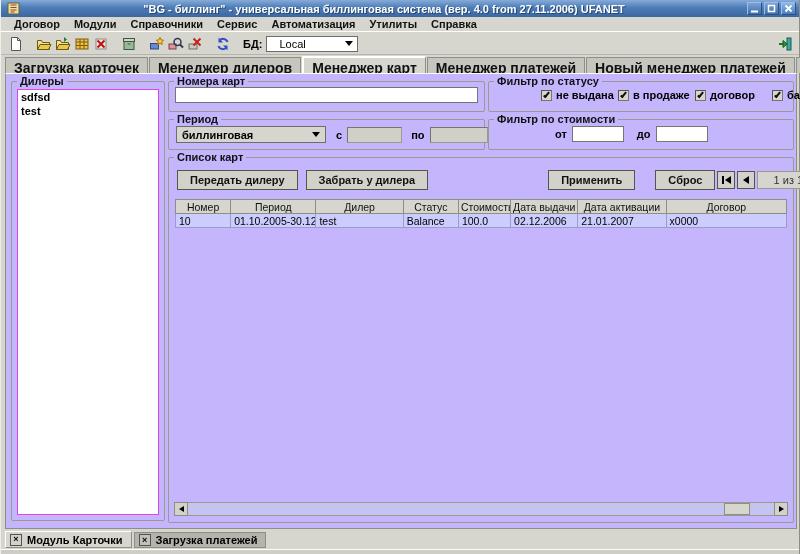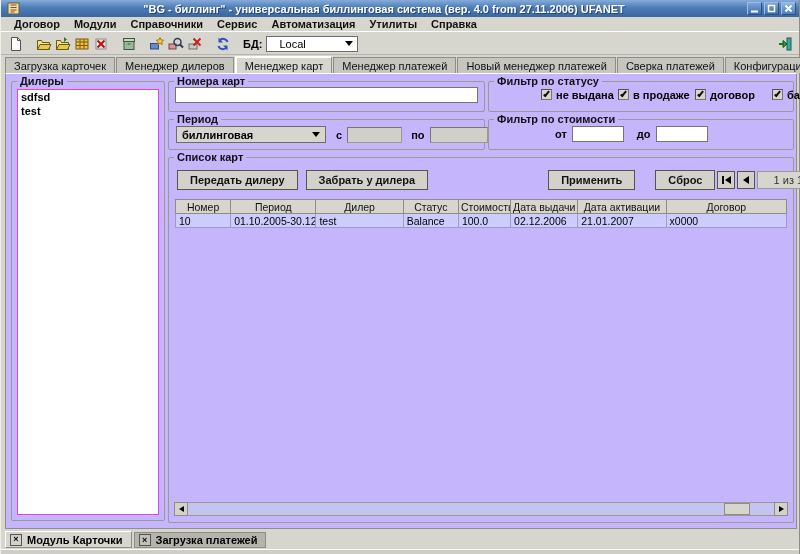--- a/index.html
+++ b/index.html
@@ -51,21 +51,21 @@
     width:92px; height:16px; background:#fff; border:1px solid #6e6e66;
     display:flex; align-items:center; font-size:11px; padding-left:12px;
   }
   .db-combo .arrow { margin-left:auto; margin-right:4px; }
   .tb-spacer { flex:1; }
   .tri-down { width:0; height:0; border-left:4px solid transparent; border-right:4px solid transparent; border-top:5px solid #000; }
 
   
   .tabstrip { position:absolute; top:56px; left:4px; right:4px; height:17px; display:flex; align-items:flex-end; }
   .tab {
-    font-size:11px; font-weight:normal; color:#111; white-space:nowrap;
+    font-size:14px; font-weight:bold; color:#111; white-space:nowrap;
     background:#c6c6be; border:1px solid #8e8e86; border-bottom:none;
     padding:2px 8px 1px 8px; margin-right:1px; height:16px;
   }
   .tab.active {
     background:#d6d6ce; height:17px; padding-bottom:2px;
     border-top:2px solid #fff; border-left:2px solid #fff;
   }
 
   
   .main {
@@ -91,21 +91,21 @@
   }
   .dealer-item { font-size:11px; font-weight:bold; color:#000; padding:0 3px; line-height:14px; }
 
   .text-field {
     background:#fff; border:1px solid #76766e; height:16px;
     font-size:11px; font-family:"Liberation Sans",sans-serif; padding:0 3px; outline:none;
   }
   .fs-cards .text-field { position:absolute; left:6px; right:6px; top:0px; width:auto; display:block; }
 
   .fs-status .opts { position:absolute; left:8px; top:2px; right:2px; display:flex; align-items:center; }
-  .cb-item { display:flex; align-items:flex-start; width:77px; flex:none;padding-left:44px; }
+  .cb-item { display:flex; align-items:flex-end; width:77px; flex:none;padding-left:44px; }
   .cb-box {
     width:11px; height:11px; flex:none; background:#d6d6ce;
     border:1px solid #76766e; border-top-color:#55554e; border-left-color:#55554e;
     display:flex; align-items:center; justify-content:center;
   }
   .cb-check { width:3px; height:7px; border-right:2px solid #111; border-bottom:2px solid #111; transform:rotate(40deg); margin-top:-3px; }
   .cb-label { font-size:11px; font-weight:bold; margin-left:4px; white-space:nowrap; }
 
   .fs-period .row, .fs-cost .row { position:absolute; left:0; right:0; top:1px; display:flex; align-items:center; }
   .combo {

